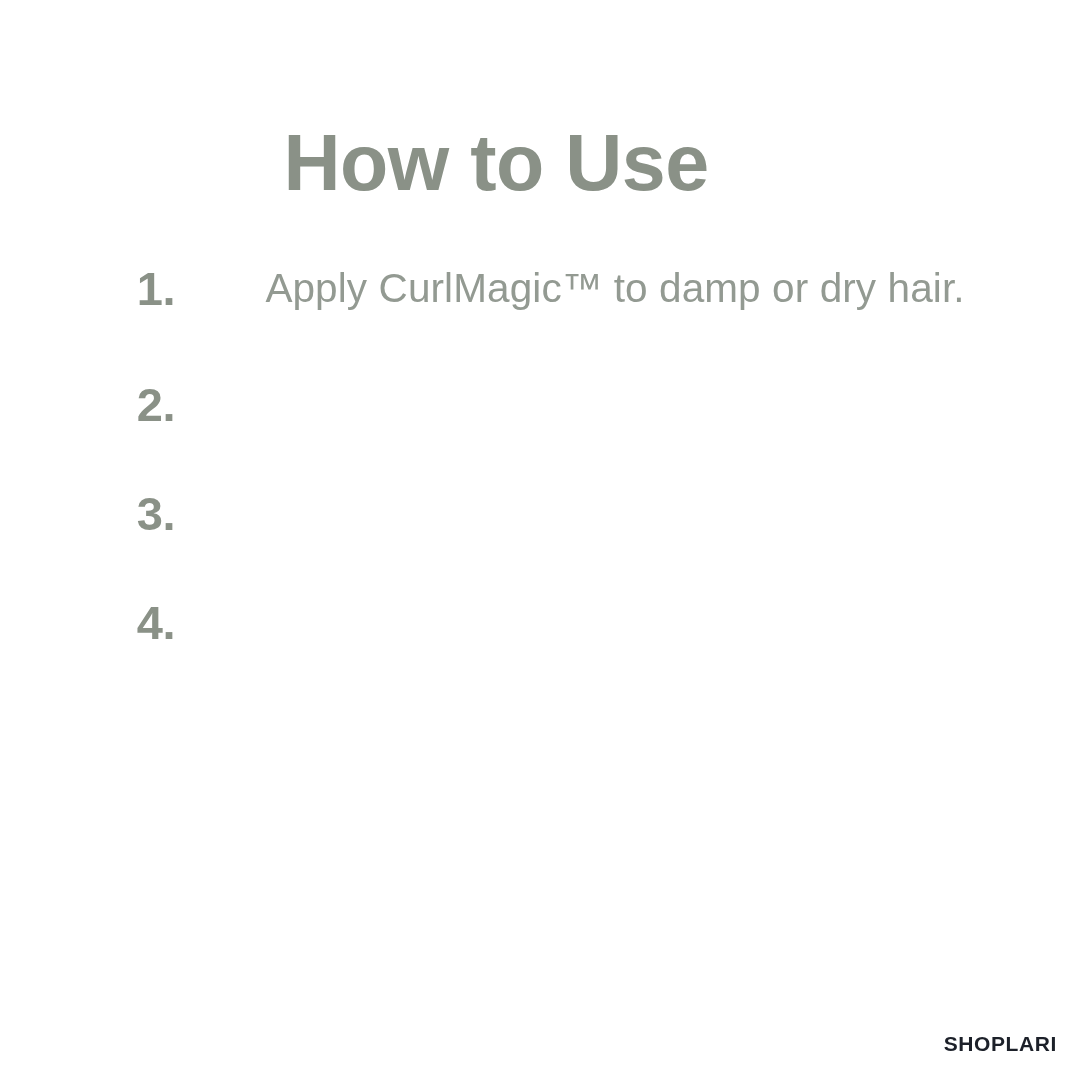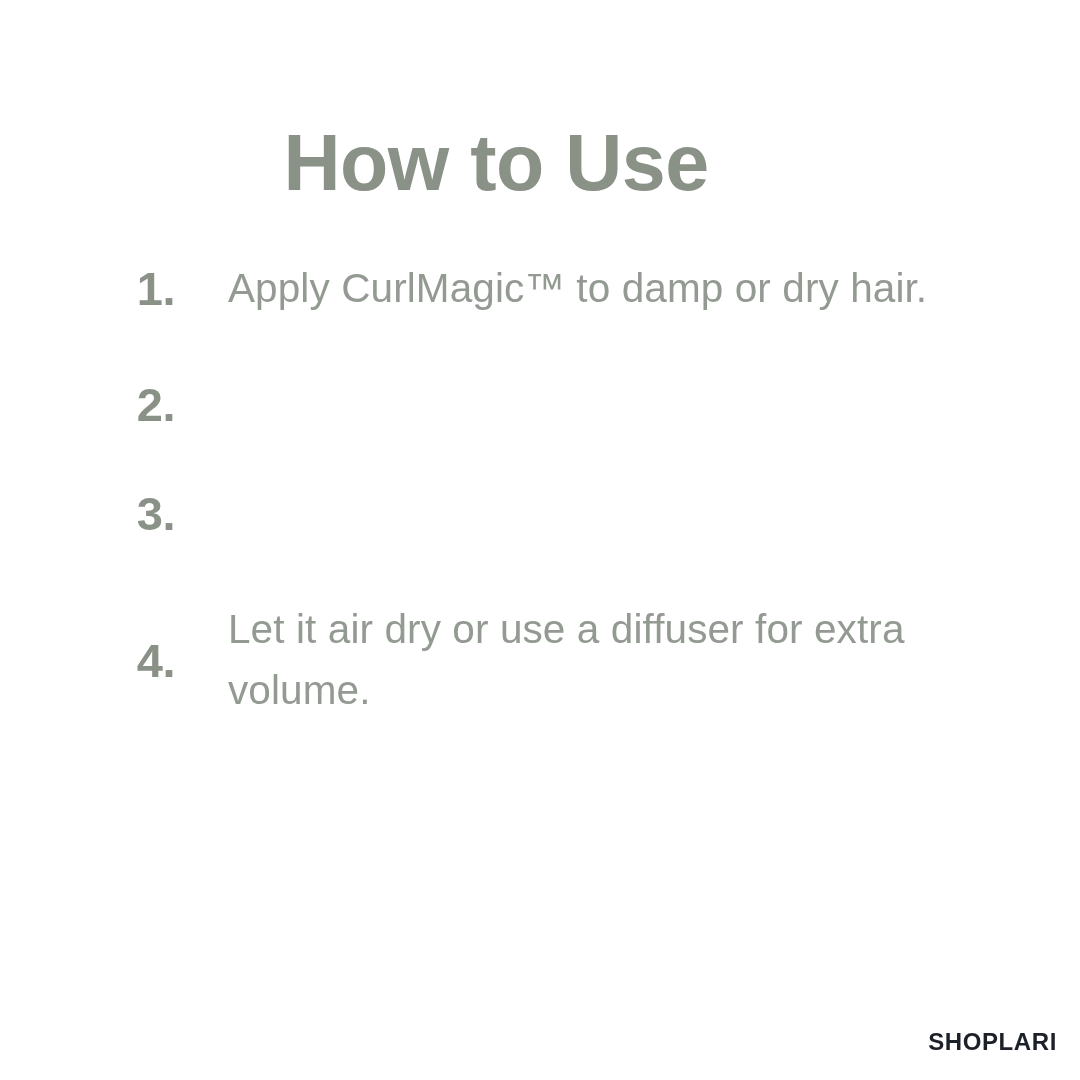--- a/index.html
+++ b/index.html
@@ -80,29 +80,30 @@
     flex: 1 1 auto;
     padding-left: 53px;
     padding-right: 78px;
     box-sizing: border-box;
     font-family: "Liberation Sans", sans-serif;
     font-size: 40.5px;
     font-weight: 300;
     line-height: 61px;
     letter-spacing: 0.1px;
     color: #939a92;
+    text-align: center;
   }
 
   
   .brand {
     position: absolute;
     right: 23px;
     bottom: 26px;
     font-family: "Liberation Sans", sans-serif;
-    font-size: 24px;
+    font-size: 21px;
     font-weight: 700;
     letter-spacing: 0.6px;
     line-height: 1;
     color: #1c2029;
     white-space: nowrap;
   }
 </style>
 </head>
 <body>
 
@@ -122,20 +123,19 @@
     <div class="step">
       <div class="step-num">2.</div>
     </div>
 
     <div class="step">
       <div class="step-num">3.</div>
     </div>
 
     <div class="step">
       <div class="step-num">4.</div>
-      <div class="step-text">Let it air dry or use a diffuser for extra volume.</div>
     </div>
 
   </div>
 
   <div class="brand">SHOPLARI</div>
 
 </div>
 
 </body></html>

